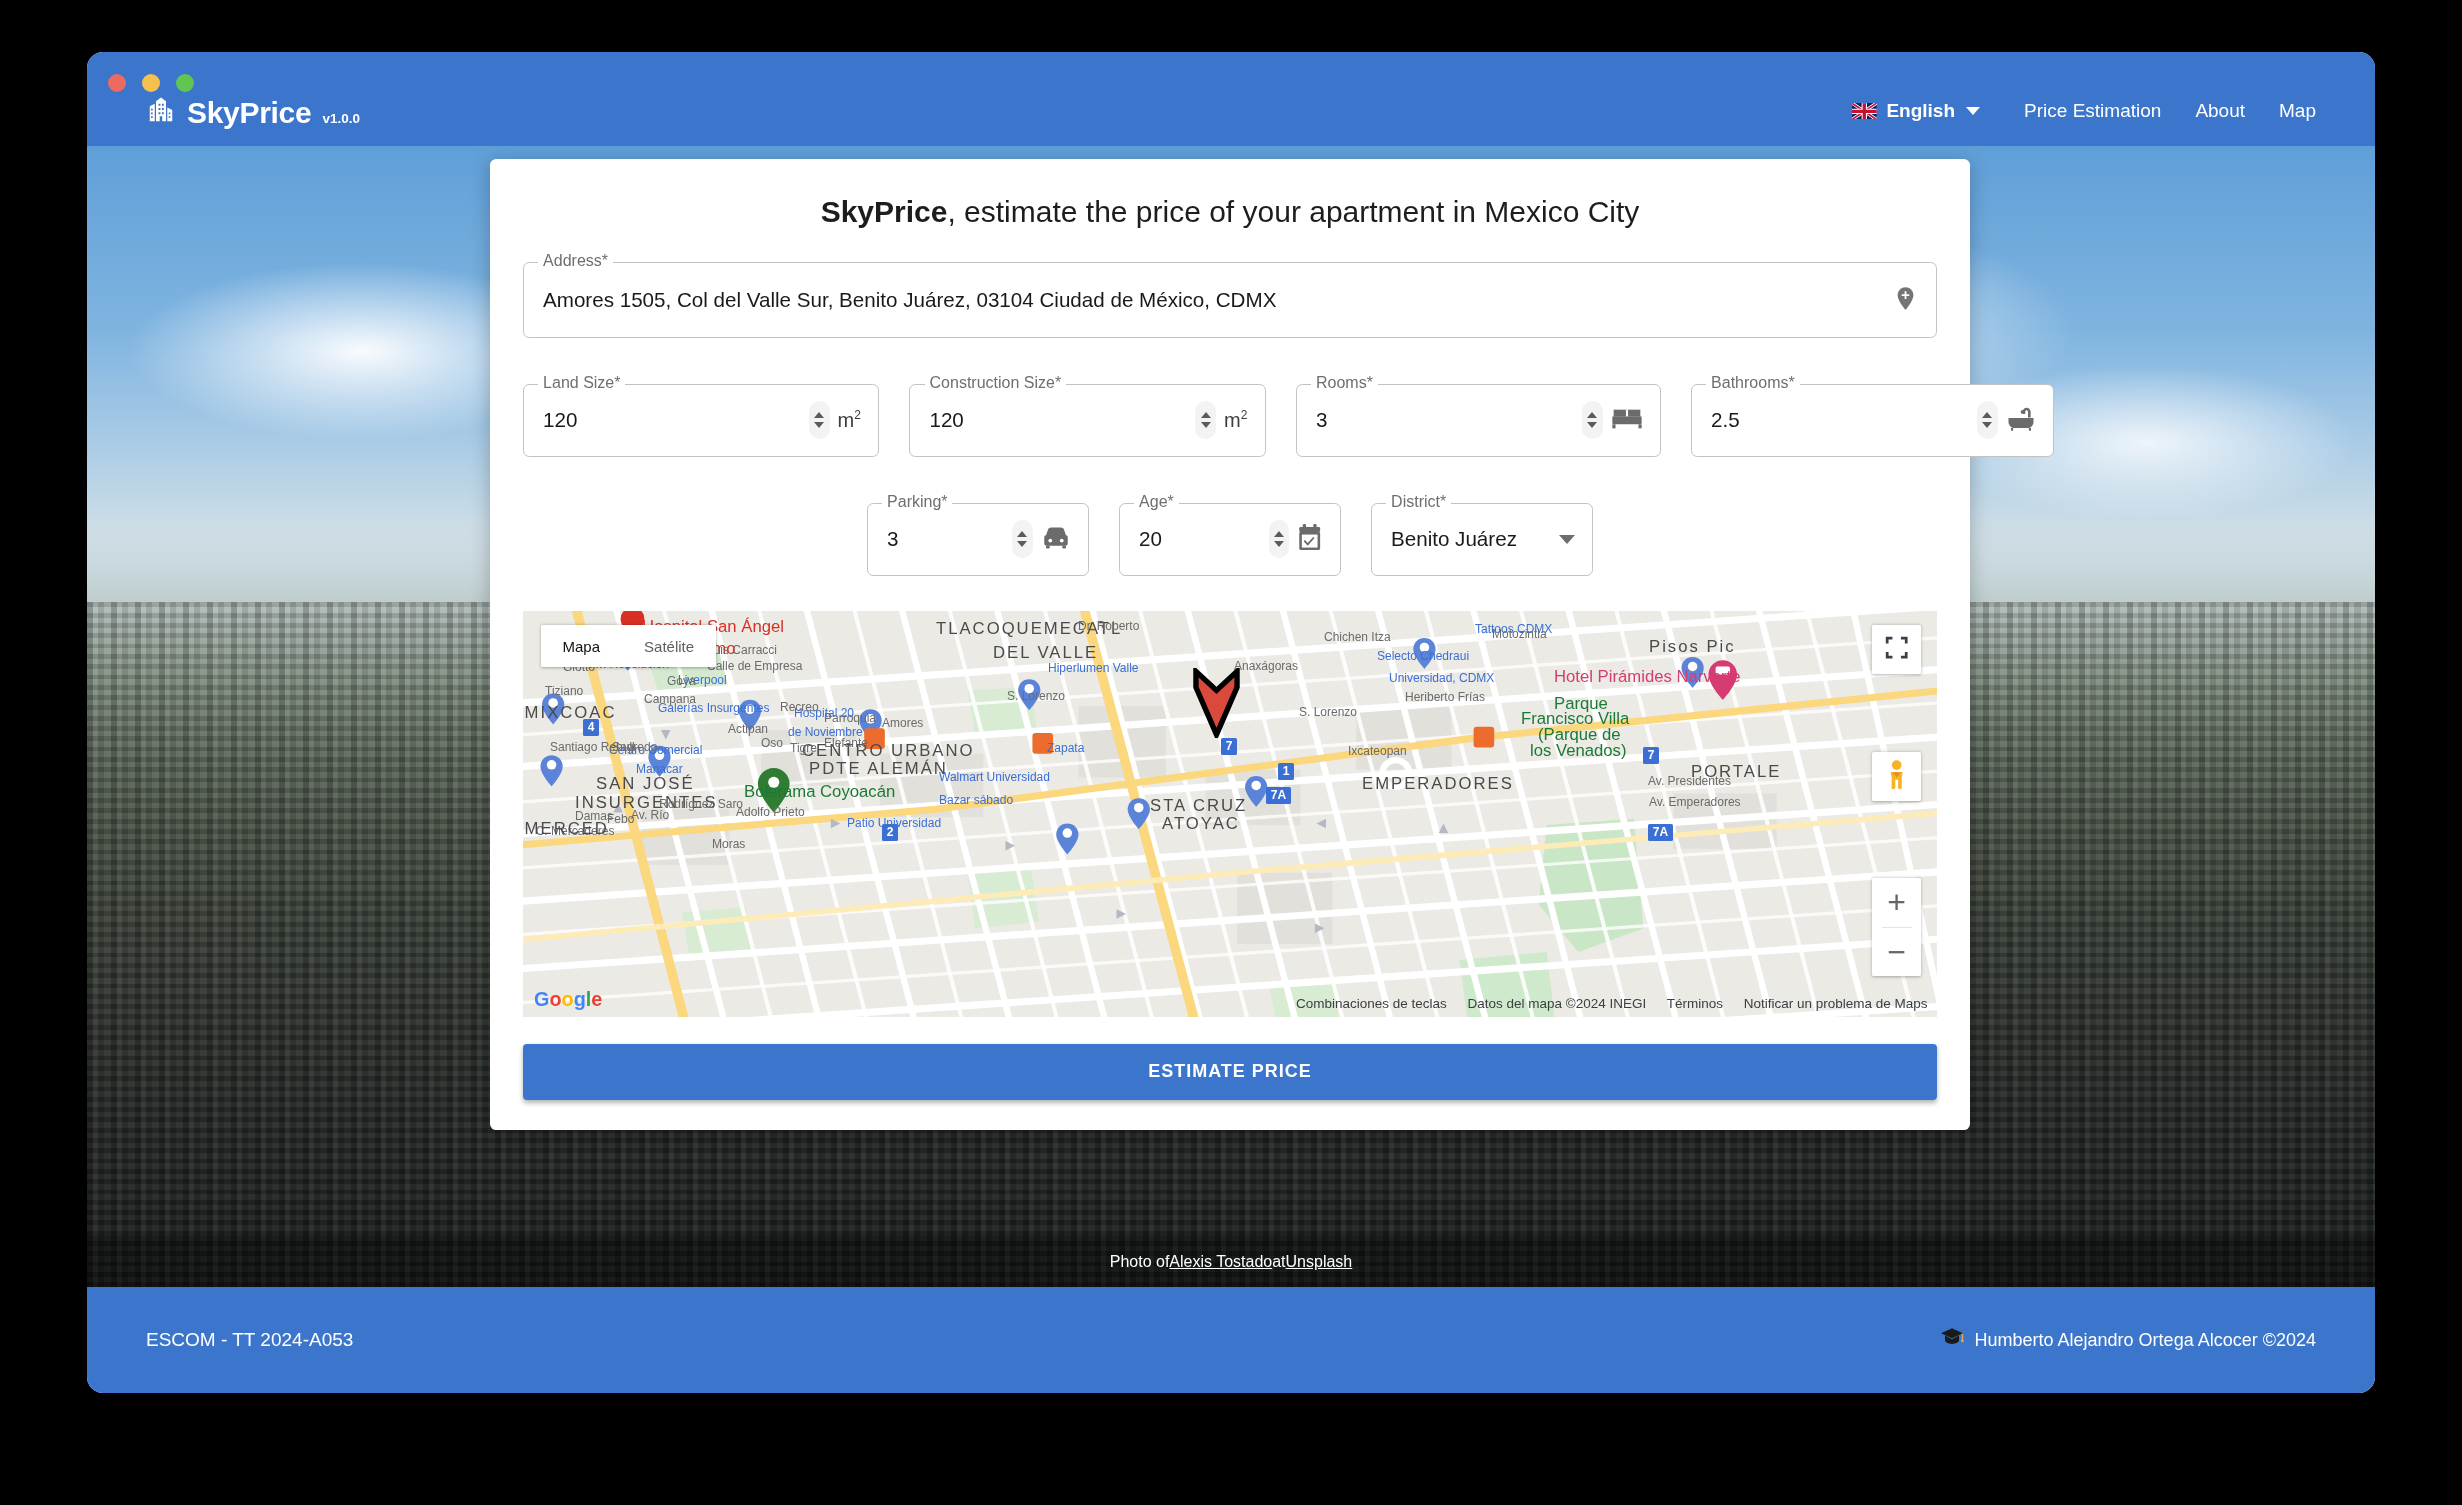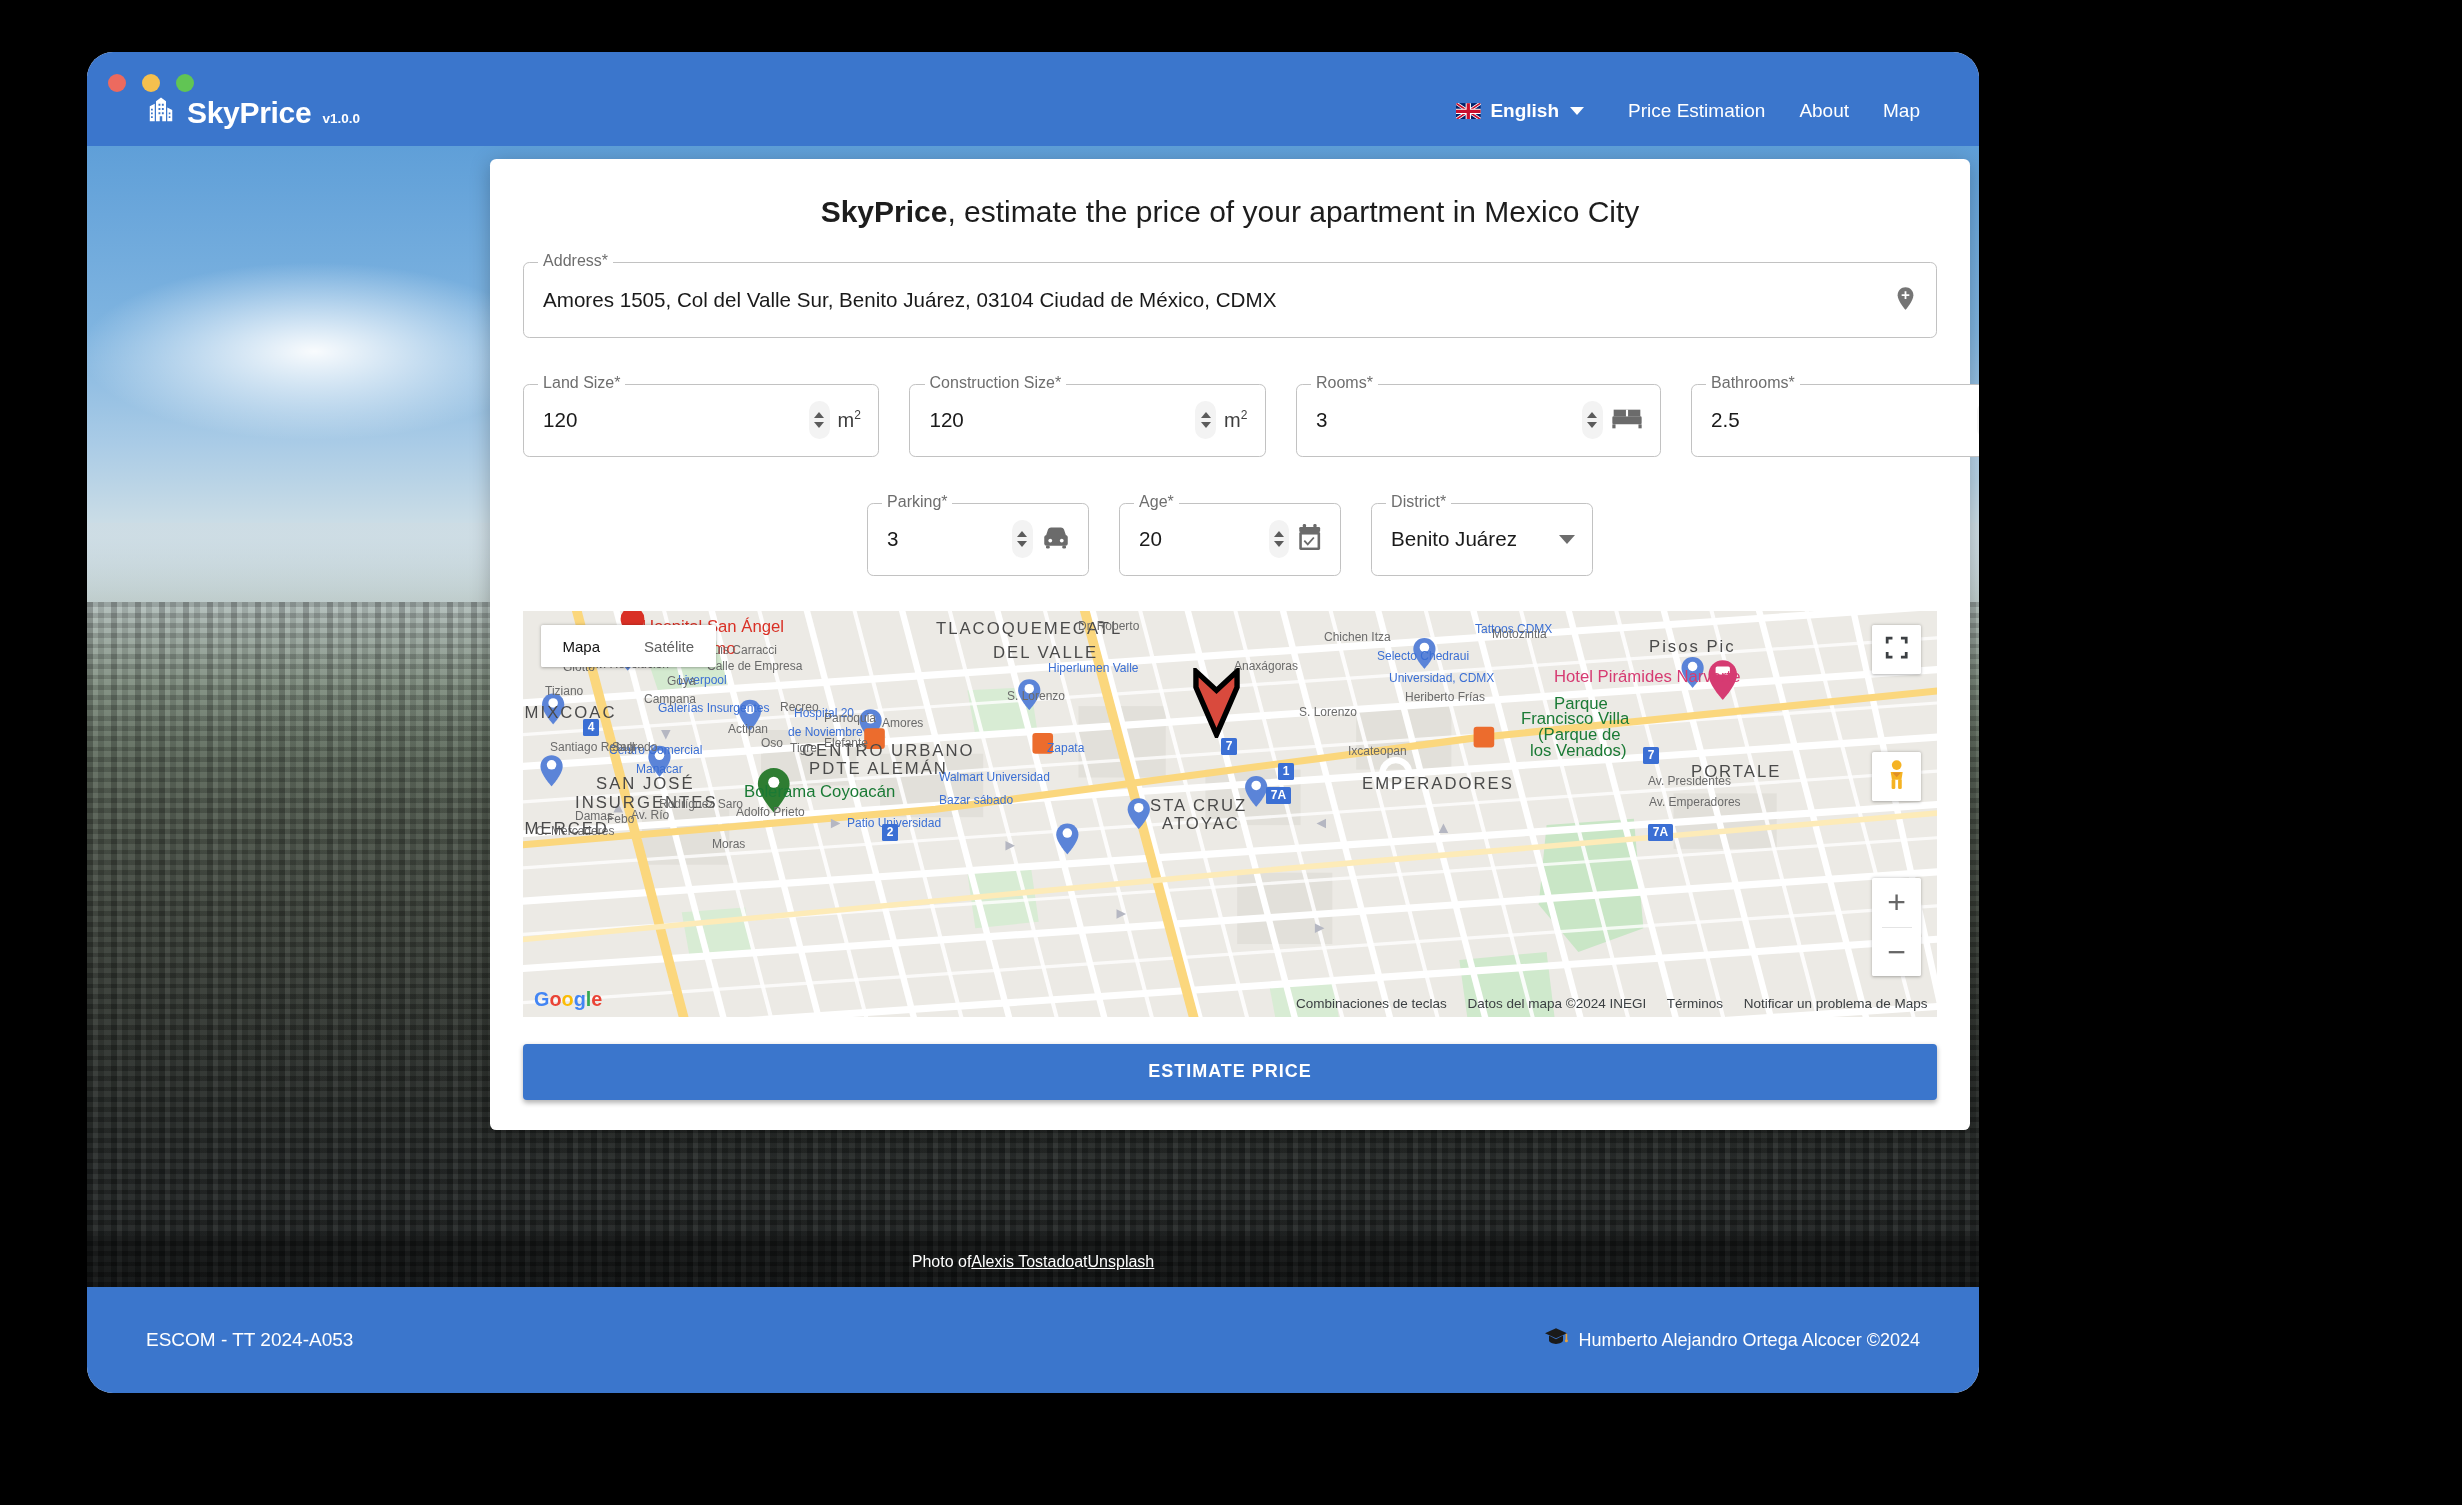--- a/index.html
+++ b/index.html
@@ -10,22 +10,22 @@
     overflow: hidden;
   }
   .desktop {
     position: absolute; inset: 0;
     background: #000;
   }
   
   .window {
     position: absolute;
     left: 87px; top: 52px;
-    width: 1892px; height: 1341px;
-    border-radius: 26px;
+    width: 2288px; height: 1341px;
+    border-radius: 16px;
     overflow: hidden;
     background: #fff;
     box-shadow: 0 14.3px 48px rgba(0,0,0,.55);
   }
   
   .topbar {
     position: relative;
     height: 94px;
     background: #3b76cc;
     display: flex;

